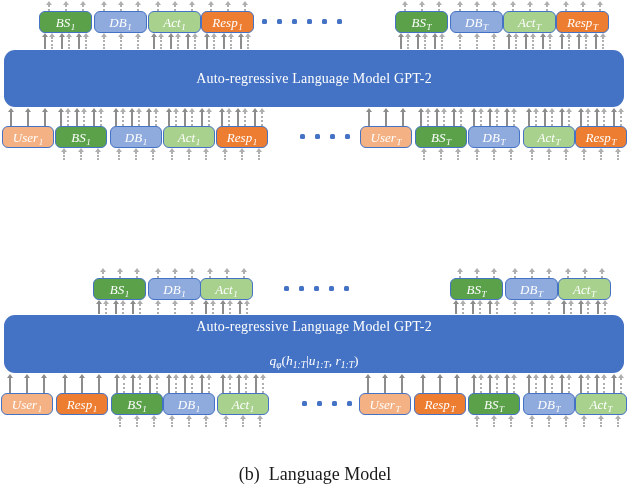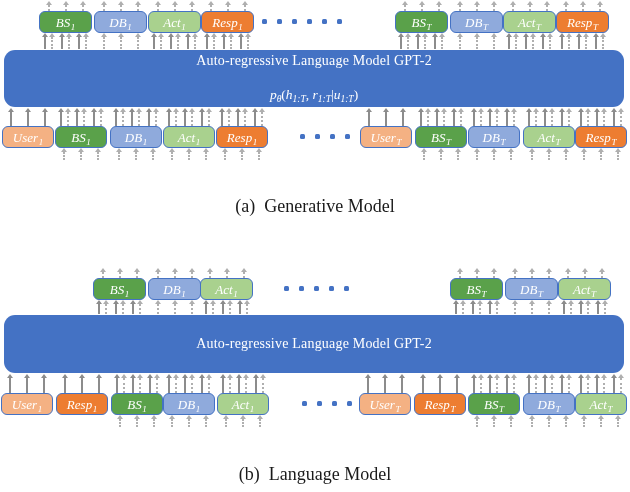--- a/index.html
+++ b/index.html
@@ -47,30 +47,27 @@
   .dots{position:absolute;display:flex;gap:10px;}
   .dot{display:block;width:5px;height:5px;border-radius:1.5px;background:#4472C4;}
 </style>
 </head>
 <body>
 
 <div class="stage" id="stage" style="--ar-s: #8C8C8C; --ar-d: #AFAFAF;">
 
   <div class="model" id="model-a" style="background: rgb(68, 114, 196);">
     <div class="l1">Auto-regressive Language Model GPT-2</div>
-    <div class="l2" id="formula-a"><span class="fv">p</span><span class="fb">θ</span><span class="fn">(</span><span class="fv">h</span><span class="fb">1:T</span><span class="fn">, </span><span class="fv">r</span><span class="fb">1:T</span><span class="fn">|</span><span class="fv">u</span><span class="fb">1:T</span><span class="fn">)</span></div>
   </div>
 
   <div class="model" id="model-b" style="background: rgb(68, 114, 196);">
     <div class="l1">Auto-regressive Language Model GPT-2</div>
+    <div class="l2" id="formula-b"><span class="fv">q</span><span class="fb">φ</span><span class="fn">(</span><span class="fv">h</span><span class="fb">1:T</span><span class="fn">|</span><span class="fv">u</span><span class="fb">1:T</span><span class="fn">, </span><span class="fv">r</span><span class="fb">1:T</span><span class="fn">)</span></div>
   </div>
 
-  <div class="caption" id="cap-a" style="color: rgb(26, 26, 26);">
-    <span class="cap-label">(a)</span><span>Generative Model</span>
-  </div>
 
   <div class="caption" id="cap-b" style="color: rgb(26, 26, 26);">
     <span class="cap-label">(b)</span><span>Language Model</span>
   </div>
 
 <div class="tok" style="left: 39px; top: 11px; width: 53px; height: 22px;">
       <div class="box" style="background: rgb(90, 161, 74); border-color: rgb(68, 114, 196);">
         <span class="lbl"><span>BS</span><sub>1</sub></span>
       </div>
       <div class="arrs above" style="height: 10px;">

